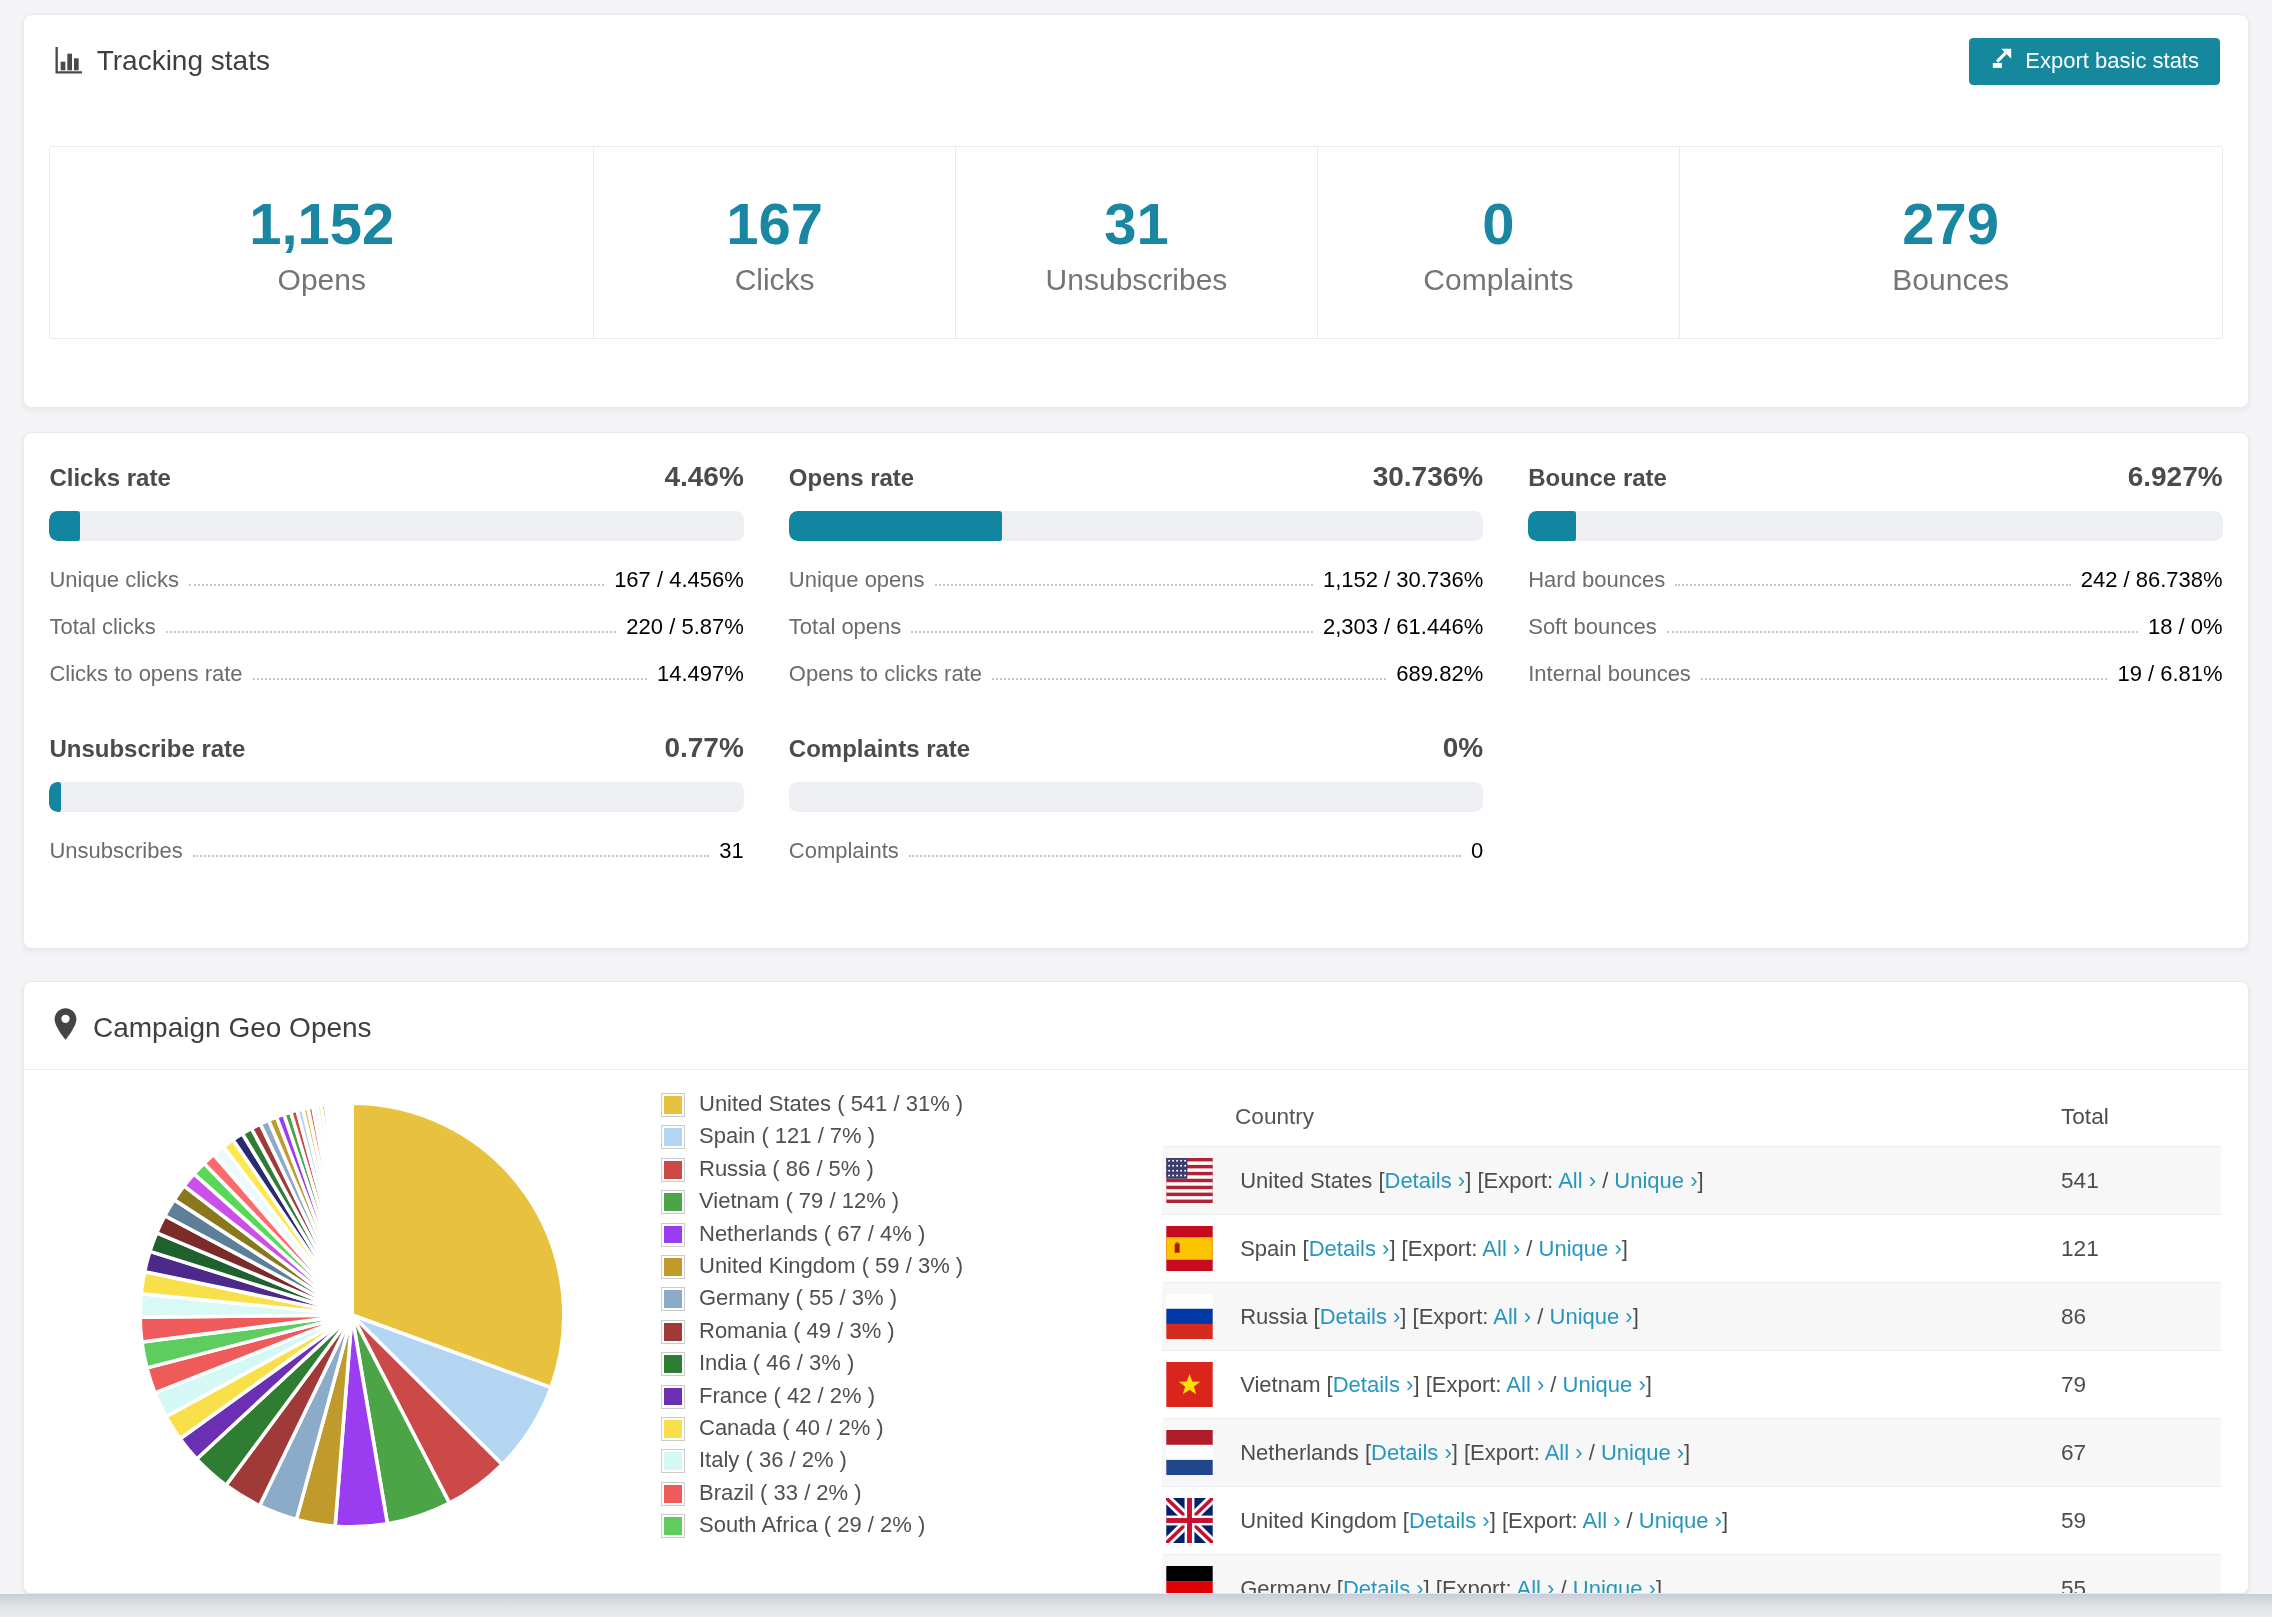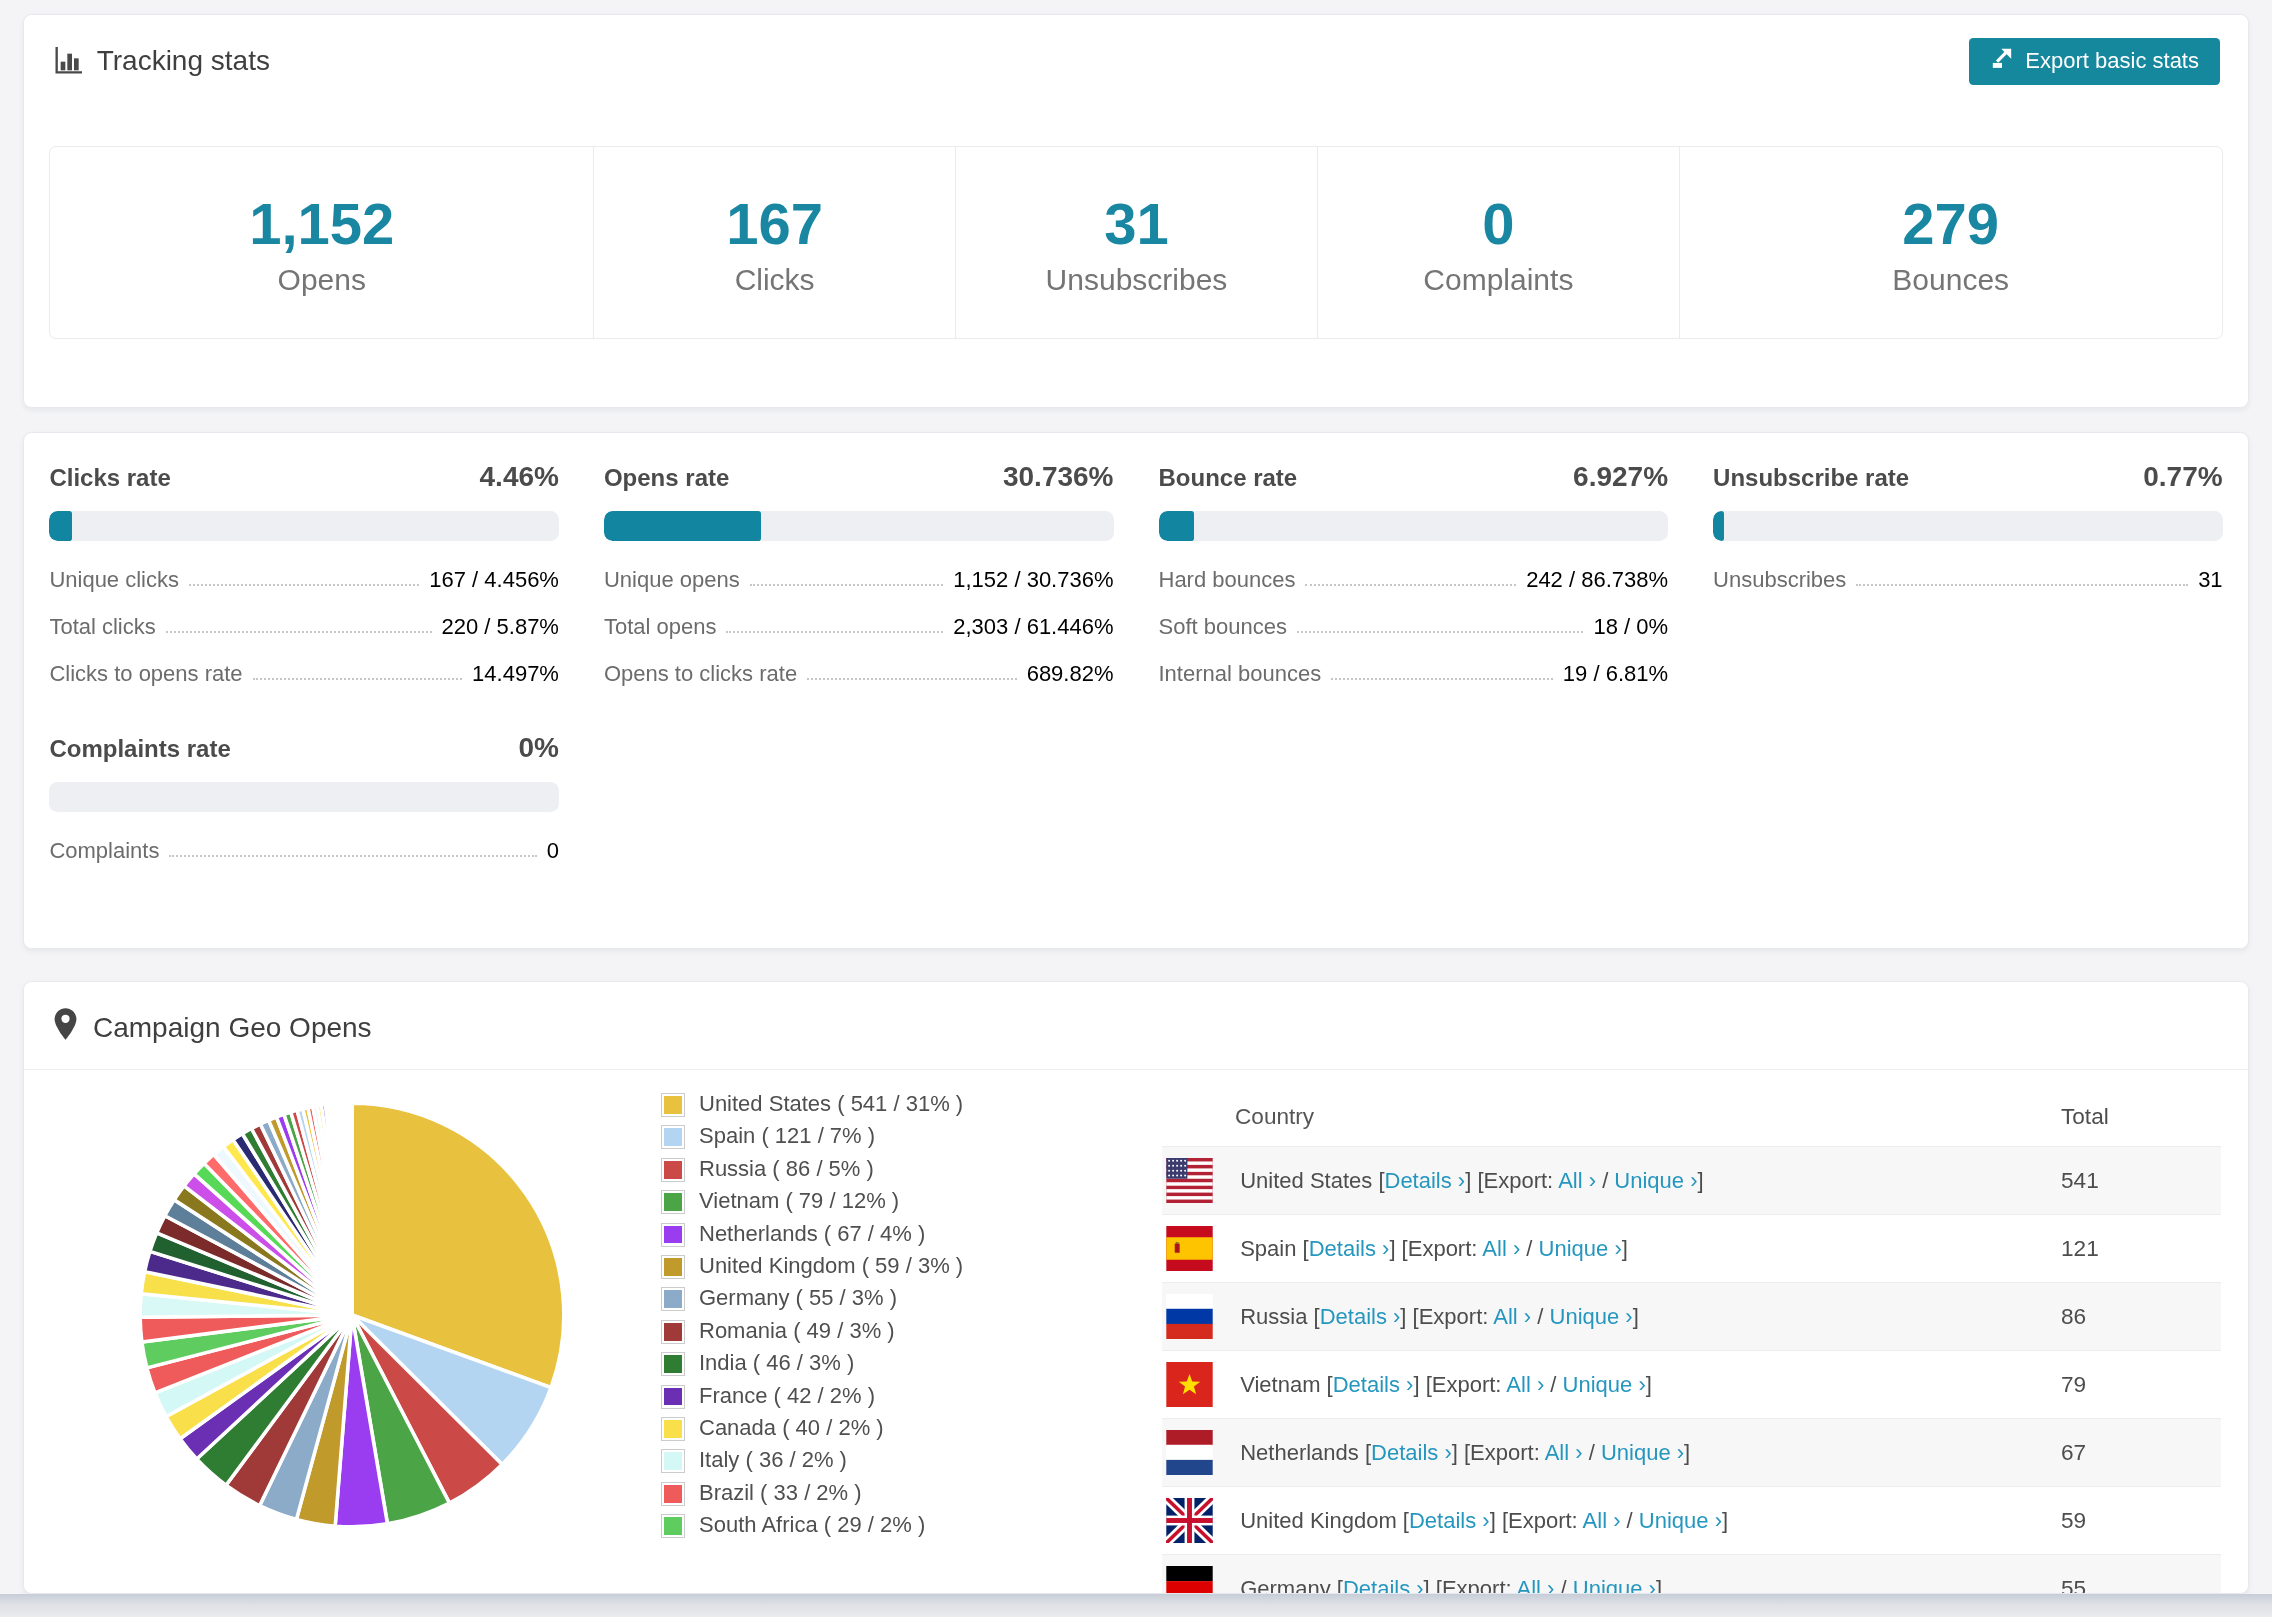--- a/index.html
+++ b/index.html
@@ -22,30 +22,30 @@
   .card-title svg { display:block; }
   .export-btn {
     display:flex; align-items:center; gap:11.3px;
     background:#15889e; color:#ffffff; border:none; border-radius:4.2px;
     height:47px; padding:0 21px; font-size:22px; cursor:pointer;
     font-family:inherit;
     justify-content:flex-end;
   }
   .stats-box {
     position:absolute; left:25.4px; right:25.4px; top:131px; height:193px;
-    border:1.4px solid #eaeaef; border-radius:7px;
+    border:1.4px solid #eaeaef; border-radius:1px;
     display:grid; grid-template-columns:3fr 2fr 2fr 2fr 3fr;
   }
   .stat-cell { padding-top:48px; text-align:center; }
   .stat-cell + .stat-cell { border-left:1.4px solid #eaeaef; }
   .stat-value { font-size:58px; font-weight:bold; color:#1a87a2; line-height:1; }
   .stat-label { margin-top:10px; font-size:30px; color:#757575; }
   
   .card2 { top:432px; height:517px; padding:28px 25.4px 28px 25.4px;
-    display:grid; grid-template-columns:1fr 1fr 1fr 1fr; column-gap:45px; row-gap:24px;
+    display:grid; grid-template-columns:1fr 1fr 1fr; column-gap:45px; row-gap:24px;
     align-content:start;
   }
   .panel-head { display:flex; justify-content:space-between; align-items:baseline; }
   .panel-title { font-size:24px; font-weight:bold; color:#4b4b4b; }
   .panel-value { font-size:28px; font-weight:bold; color:#4b4b4b; }
   .pbar { margin-top:18.4px; height:30px; background:#edeff3; border-radius:8.5px; overflow:hidden; }
   .pfill { height:100%; background:#1286a0; border-radius:8.5px 2.8px 2.8px 8.5px; }
   .p-items { margin-top:25.4px; }
   .p-item { display:flex; align-items:baseline; margin-bottom:21px; font-size:22px; }
   .p-item .lbl { color:#6c6c6c; white-space:nowrap; }

